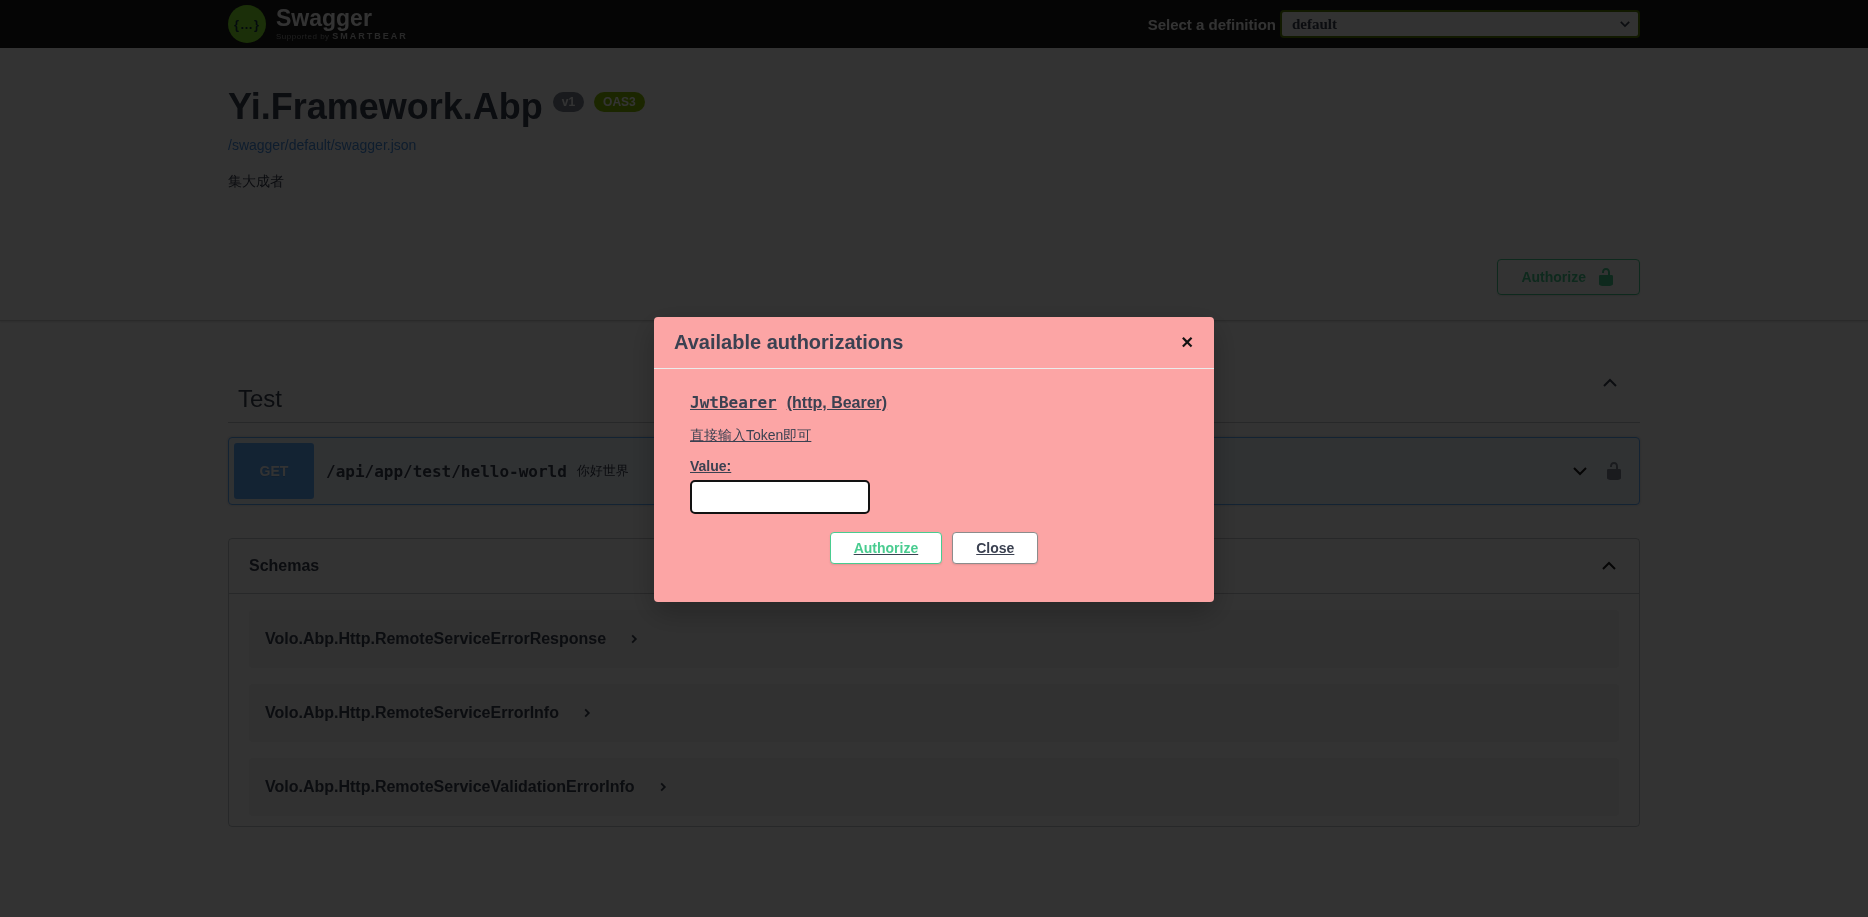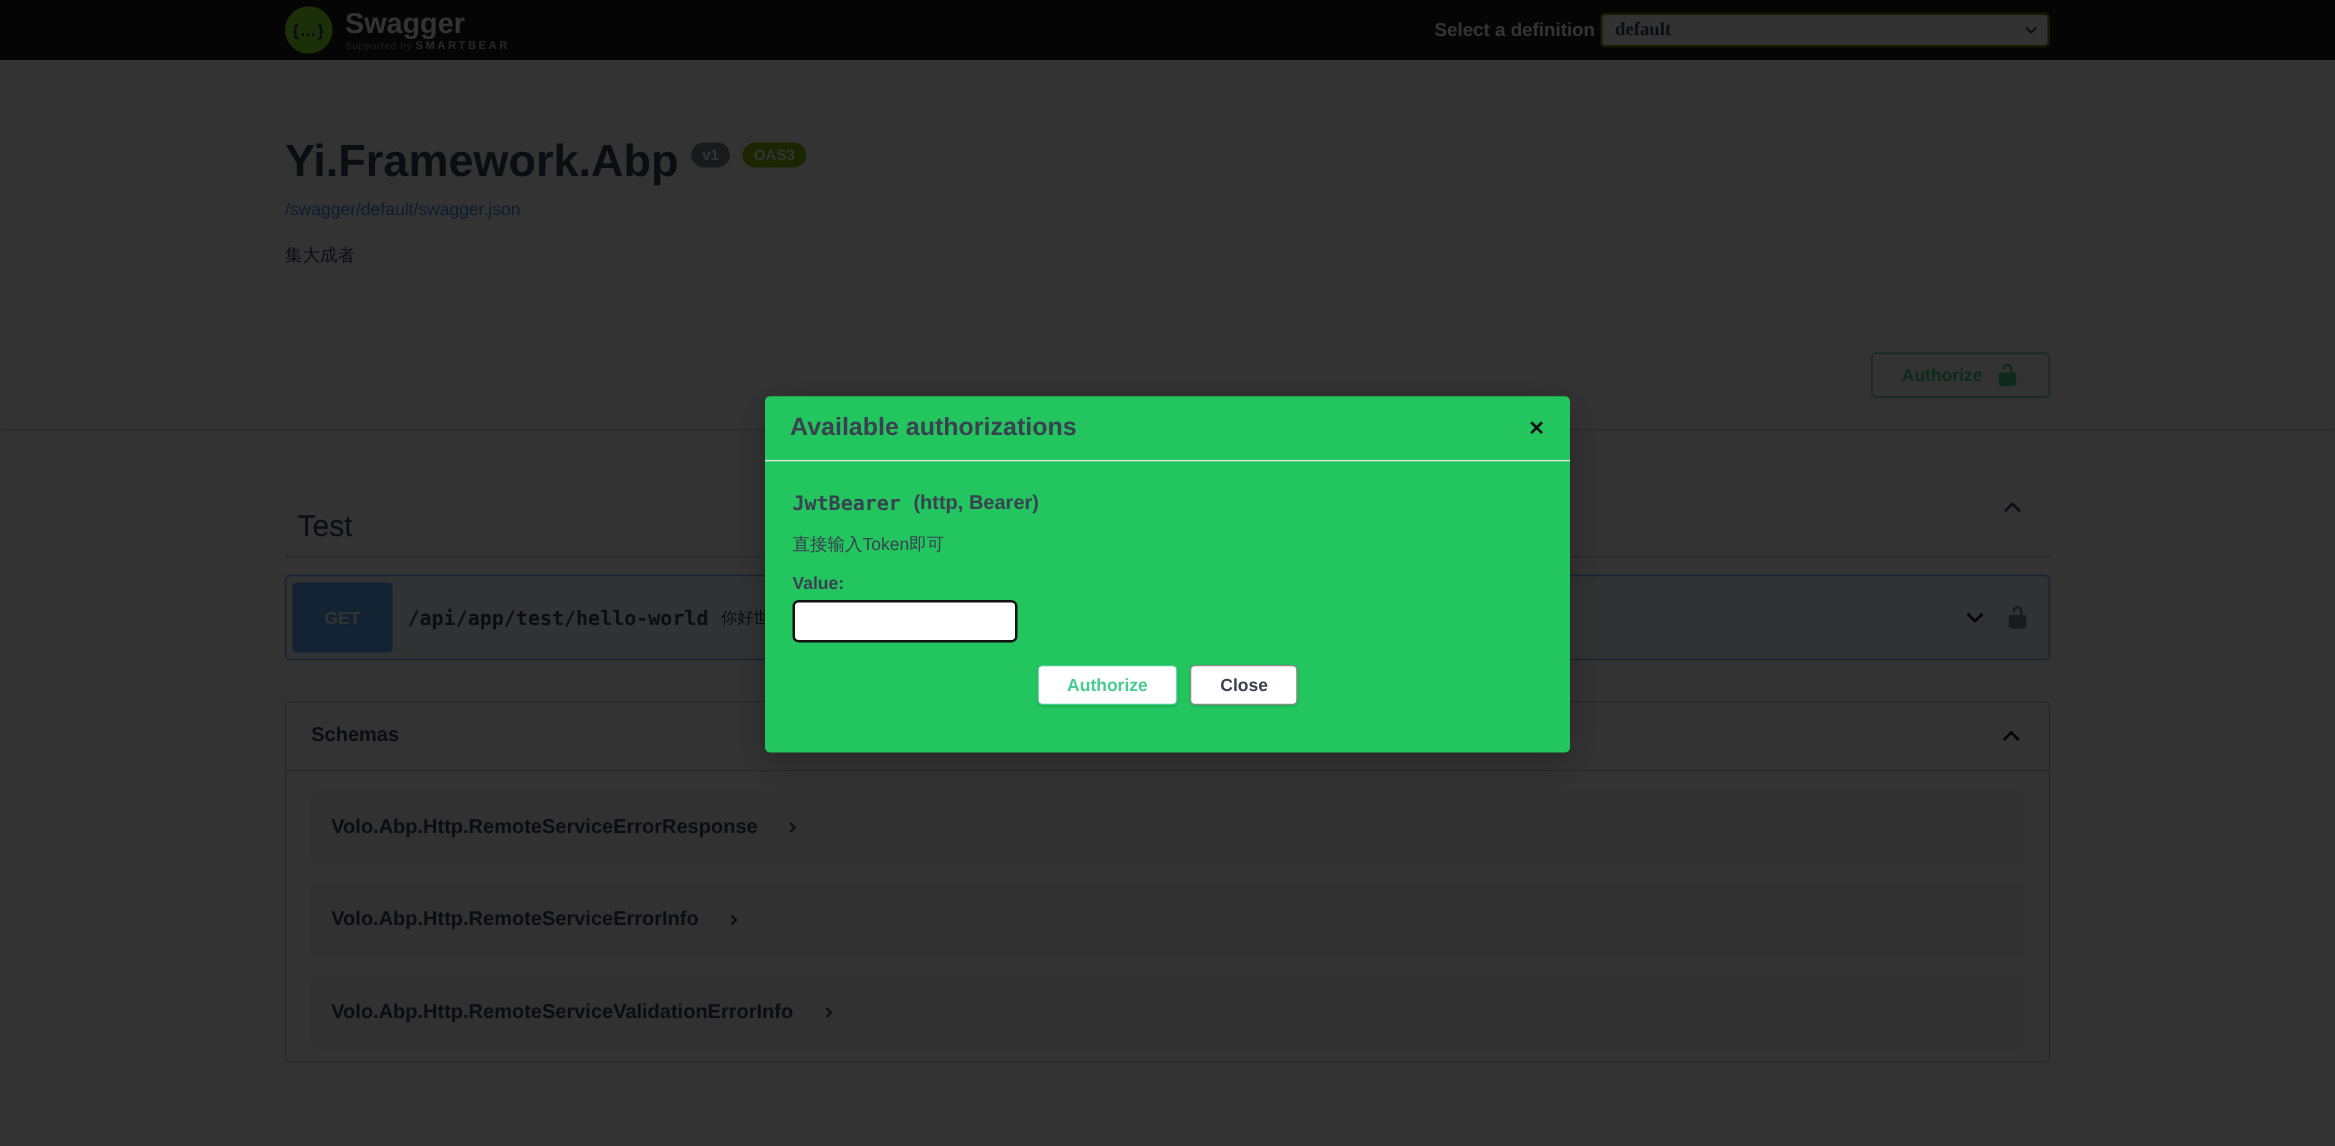--- a/index.html
+++ b/index.html
@@ -19,21 +19,21 @@
   .logo-text-sub b { color:#c7c7c7; letter-spacing:2px; font-size:9px; }
   .definition-select { display:flex; align-items:center; gap:4px; }
   .definition-label { color:#fff; font-weight:700; font-size:15px; }
   .select-wrap { position:relative; }
   .select-wrap select { appearance:none; -webkit-appearance:none; width:360px; height:28px;
       background:#f7f7f7; border:2px solid #547f00; border-radius:4px; font-family:Liberation Serif, serif;
       font-size:15px; font-weight:600; color:#3b4151; padding:0 30px 0 10px; }
   .select-arrow { position:absolute; right:8px; top:7px; pointer-events:none; }
 
   
-  .info { padding-top:60px; }
+  .info { padding-top:38px; }
   .api-title { font-size:36px; font-weight:700; color:#3b4151; display:flex; align-items:flex-start; gap:10px; }
   .badge { border-radius:57px; color:#fff; font-size:12px; font-weight:600; padding:3px 9px; margin-top:6px; }
   .badge-version { background:#7d8492; }
   .badge-oas { background:#89bf04; }
   .spec-link { display:inline-block; margin-top:9px; font-size:14px; color:#4990e2; text-decoration:none; }
   .api-description { margin-top:19px; font-size:14px; color:#3b4151; }
 
   
   .scheme-container { width:100%; padding:68px 0 25px; border-bottom:1px solid rgba(0,0,0,.18);
                       box-shadow:0 1px 2px rgba(0,0,0,.12); }
@@ -67,27 +67,27 @@
   .models-header { display:flex; align-items:center; justify-content:space-between;
                    padding:17px 20px; border-bottom:1px solid rgba(59,65,81,.3); }
   .models-header h4 { font-size:16px; font-weight:700; color:#3b4151; }
   .model-container { margin:16px 20px 0; background:rgba(0,0,0,.05); border-radius:4px;
       height:58px; display:flex; align-items:center; padding:0 16px; cursor:pointer; }
   .model-title { font-size:16px; font-weight:700; color:#3b4151; }
   .model-toggle { margin-left:22px; line-height:0; }
 
   
   .backdrop { position:fixed; inset:0; background:rgba(0,0,0,.8); z-index:10; }
-  .modal { position:fixed; top:317px; left:50%; transform:translateX(-50%); width:644px;
-           background:#22c55e; border-radius:4px; z-index:20; box-shadow:0 10px 30px rgba(0,0,0,.25); }
+  .modal { position:fixed; top:317px; left:50%; transform:translateX(-50%); width:560px;
+           background:#fca5a5; border-radius:4px; z-index:20; box-shadow:0 10px 30px rgba(0,0,0,.25); }
   .modal-header { display:flex; align-items:center; justify-content:space-between;
                   padding:14px 20px; border-bottom:1px solid #ebebeb; }
   .modal-header h3 { font-size:20px; font-weight:700; color:#3b4151; }
   .modal-close { background:none; border:none; font-size:16px; font-weight:700; color:#121212; cursor:pointer; }
-  .modal-body { padding:24px 22px 38px; }
+  .modal-body { padding:24px 36px 38px;text-decoration:underline; }
   .scheme-heading { display:flex; align-items:center; gap:10px; }
   .scheme-heading code { font-family:"DejaVu Sans Mono","Liberation Mono",monospace;
                          font-size:16px; font-weight:700; color:#3b4151; }
   .scheme-heading span { font-size:16px; font-weight:700; color:#3b4151; }
   .modal-desc { margin-top:15px; font-size:14px; color:#3b4151; }
   .value-label { margin-top:13px; font-size:14px; font-weight:700; color:#3b4151; }
   .value-input { display:block; margin-top:6px; width:180px; height:34px;
       border:2px solid #121212; border-radius:5px; padding:0 9px; font-size:14px;
       font-family:"Liberation Sans",sans-serif; color:#3b4151; }
   .modal-btns { margin-top:18px; display:flex; justify-content:center; gap:10px; }

